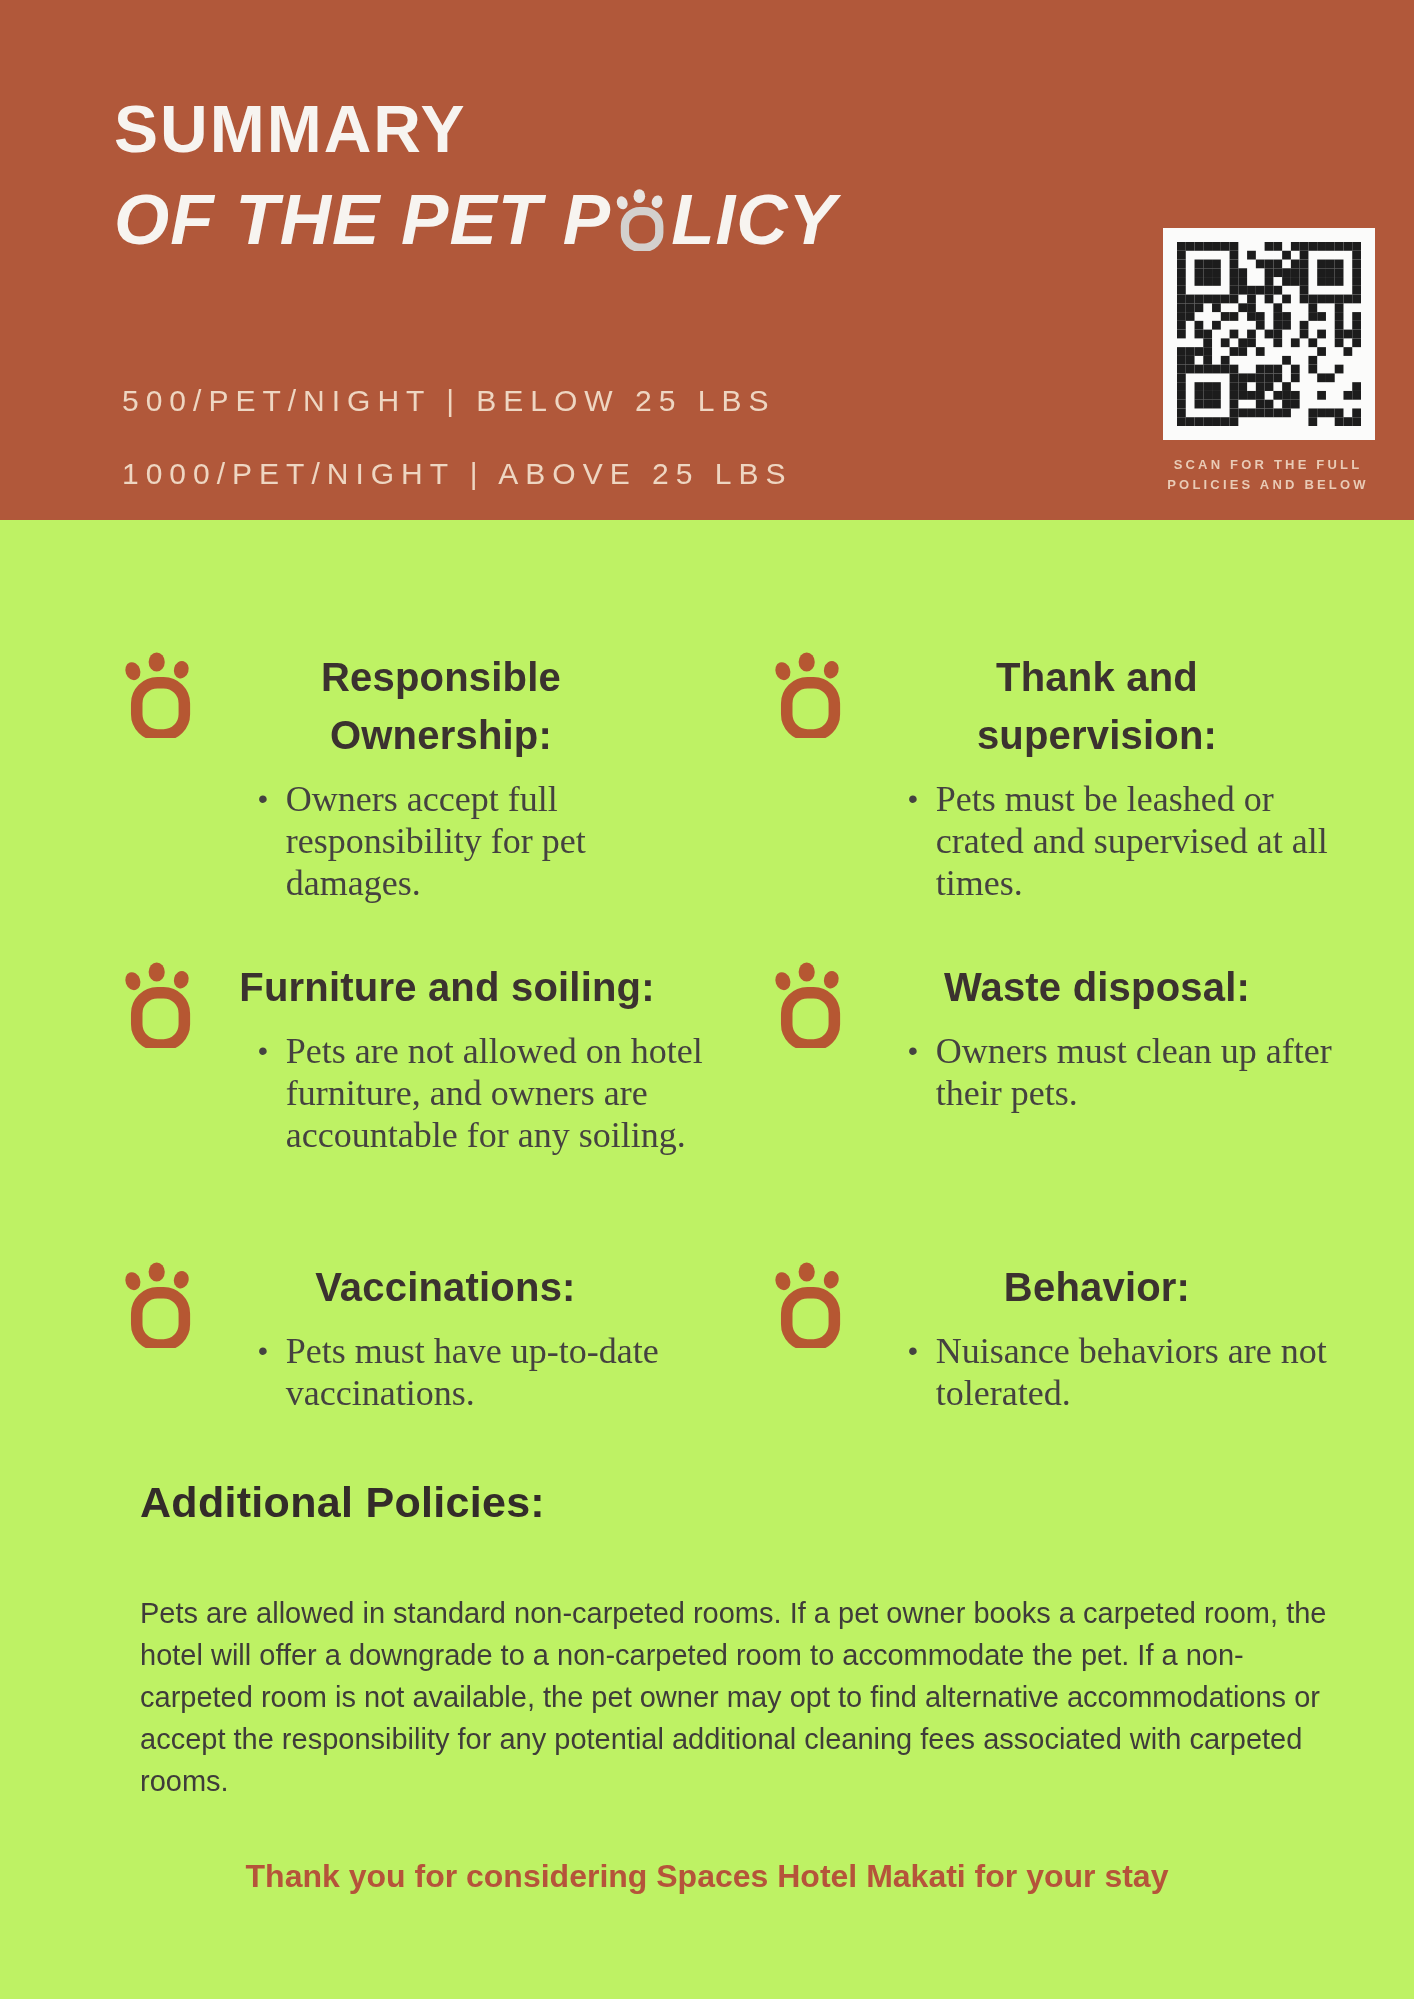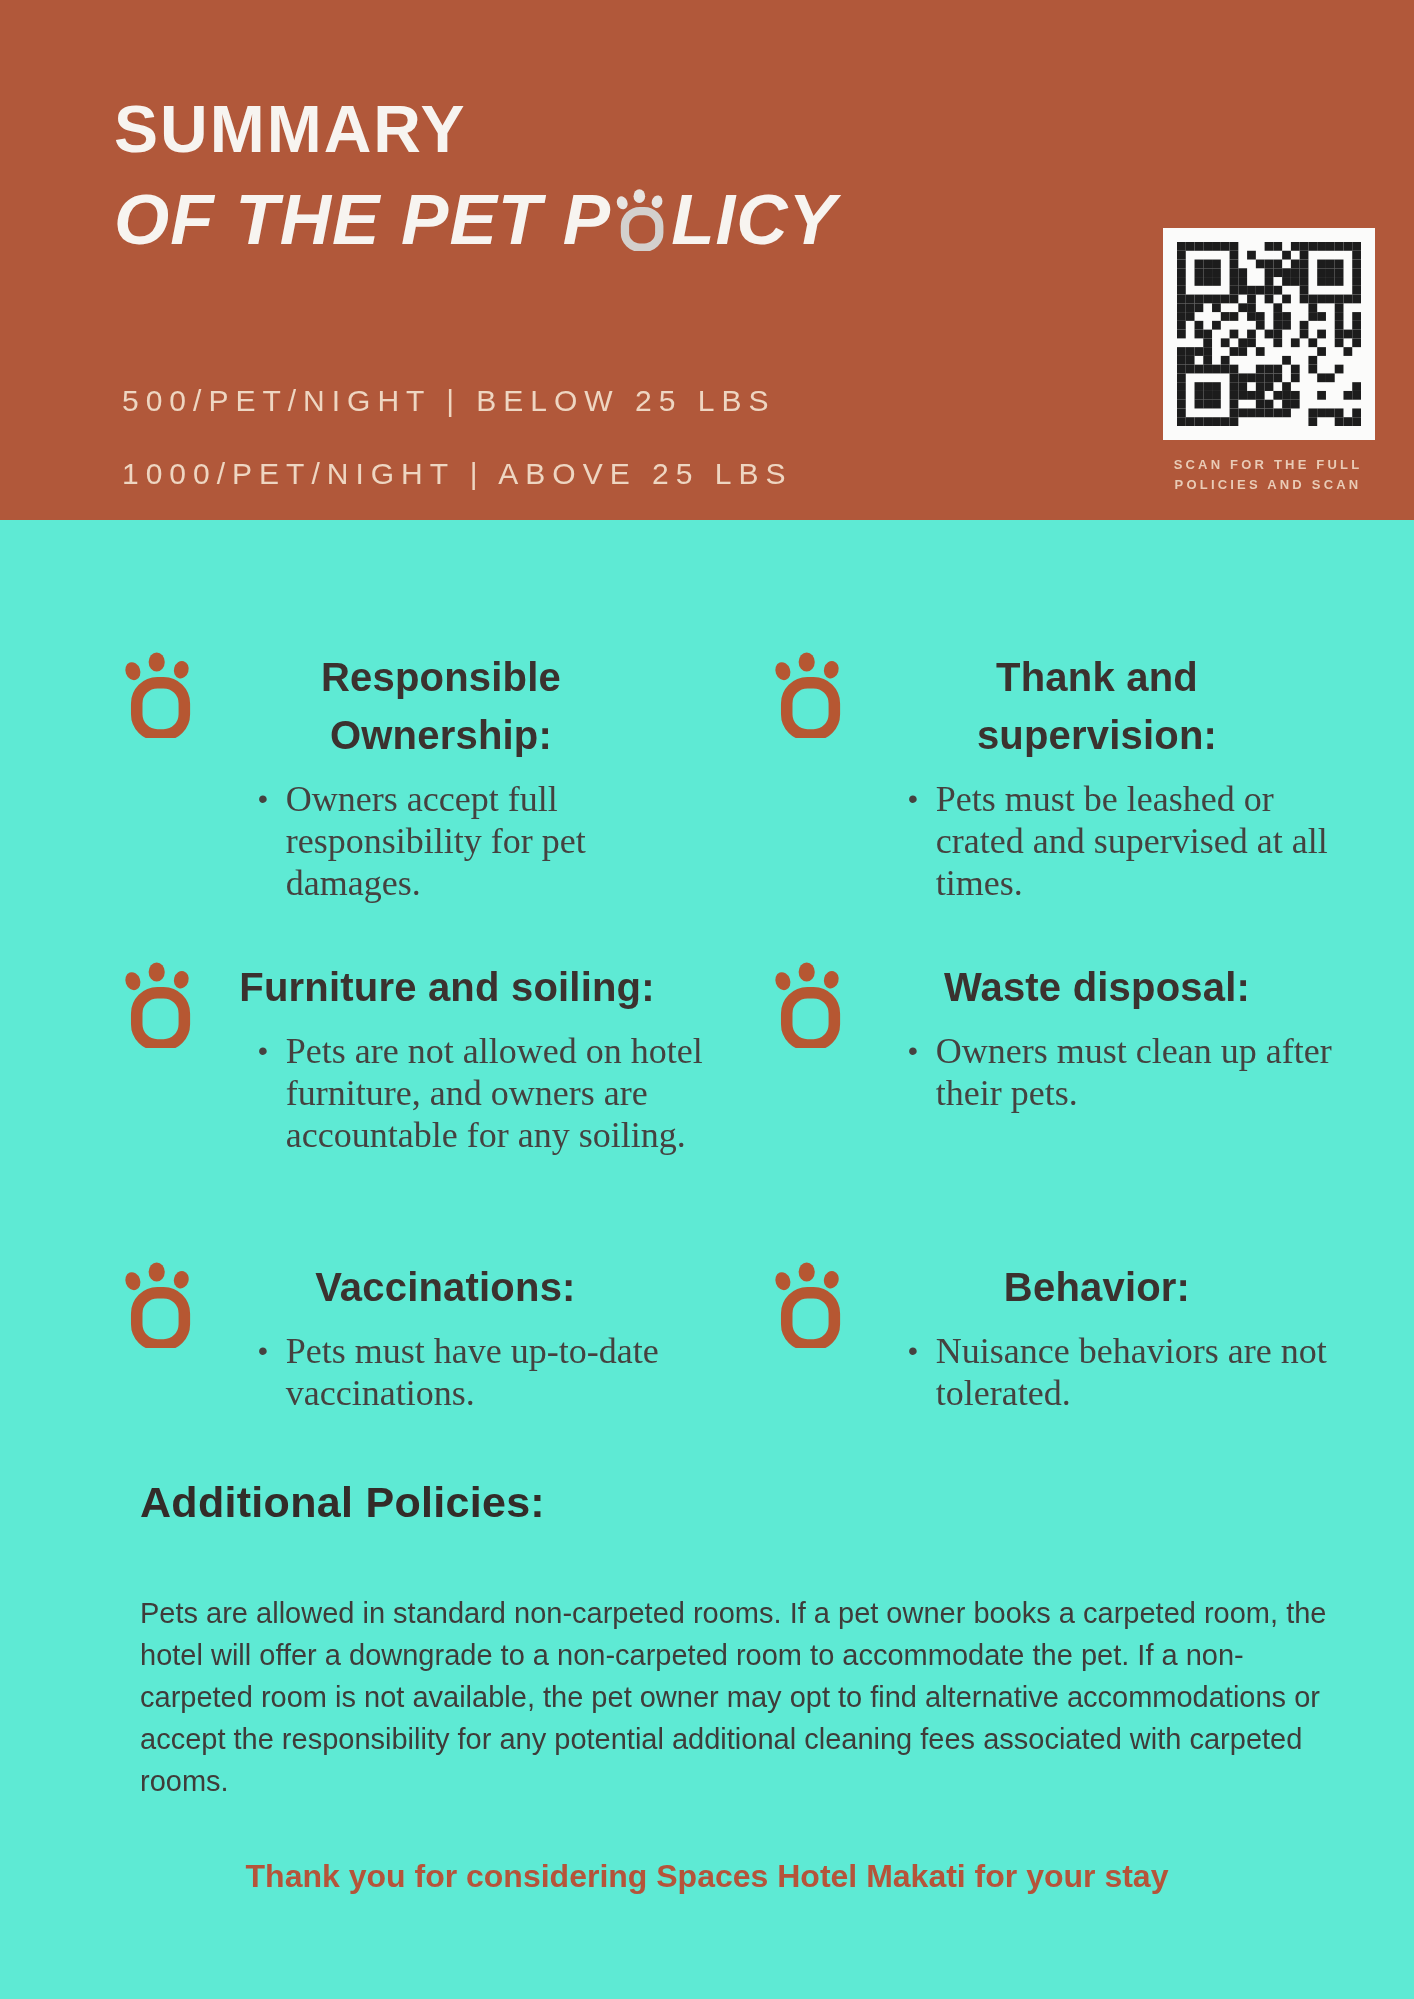--- a/index.html
+++ b/index.html
@@ -1,19 +1,19 @@
 <!DOCTYPE html>
 <html><head>
 <meta charset="utf-8">
 <style>
   html,body{margin:0;padding:0;background:#ffffff;}
   #poster{
     position:relative;
     width:1414px;height:1999px;
-    background:#5eead4;
+    background:#bef264;
     font-family:"Liberation Sans","DejaVu Sans",sans-serif;
     overflow:hidden;
   }
   
   .band{
     position:absolute;left:0;top:0;width:1414px;height:520px;
     background:#b1583a;
   }
   .title1{
     position:absolute;left:114px;top:96px;
@@ -333,21 +333,21 @@
           <rect x="40" y="160" width="8" height="8" fill="#1c1c1c"></rect>
           <rect x="48" y="160" width="8" height="8" fill="#1c1c1c"></rect>
           <rect x="120" y="160" width="8" height="8" fill="#1c1c1c"></rect>
           <rect x="144" y="160" width="8" height="8" fill="#1c1c1c"></rect>
           <rect x="152" y="160" width="8" height="8" fill="#1c1c1c"></rect>
           <rect x="160" y="160" width="8" height="8" fill="#1c1c1c"></rect>
         </svg>
     </div>
     <div class="qr-caption">
       <div>SCAN FOR THE FULL</div>
-      <div>POLICIES AND SCAN</div>
+      <div>POLICIES AND BELOW</div>
     </div>
   </div>
 
   <div class="item" style="left:120px;top:648px;">
     <span class="icon-col"><svg class="paw" width="78" height="86" viewBox="0 0 100 112" xmlns="http://www.w3.org/2000/svg">
           <ellipse fill="currentColor" cx="16" cy="25" rx="9.5" ry="12" transform="rotate(-20 16 25)"></ellipse>
           <ellipse fill="currentColor" cx="47" cy="13" rx="10.5" ry="12.5"></ellipse>
           <ellipse fill="currentColor" cx="79" cy="23" rx="9.5" ry="11.5" transform="rotate(16 79 23)"></ellipse>
           <rect x="21" y="40" width="62" height="68" rx="27" fill="none" stroke="currentColor" stroke-width="15"></rect>
         </svg></span>

